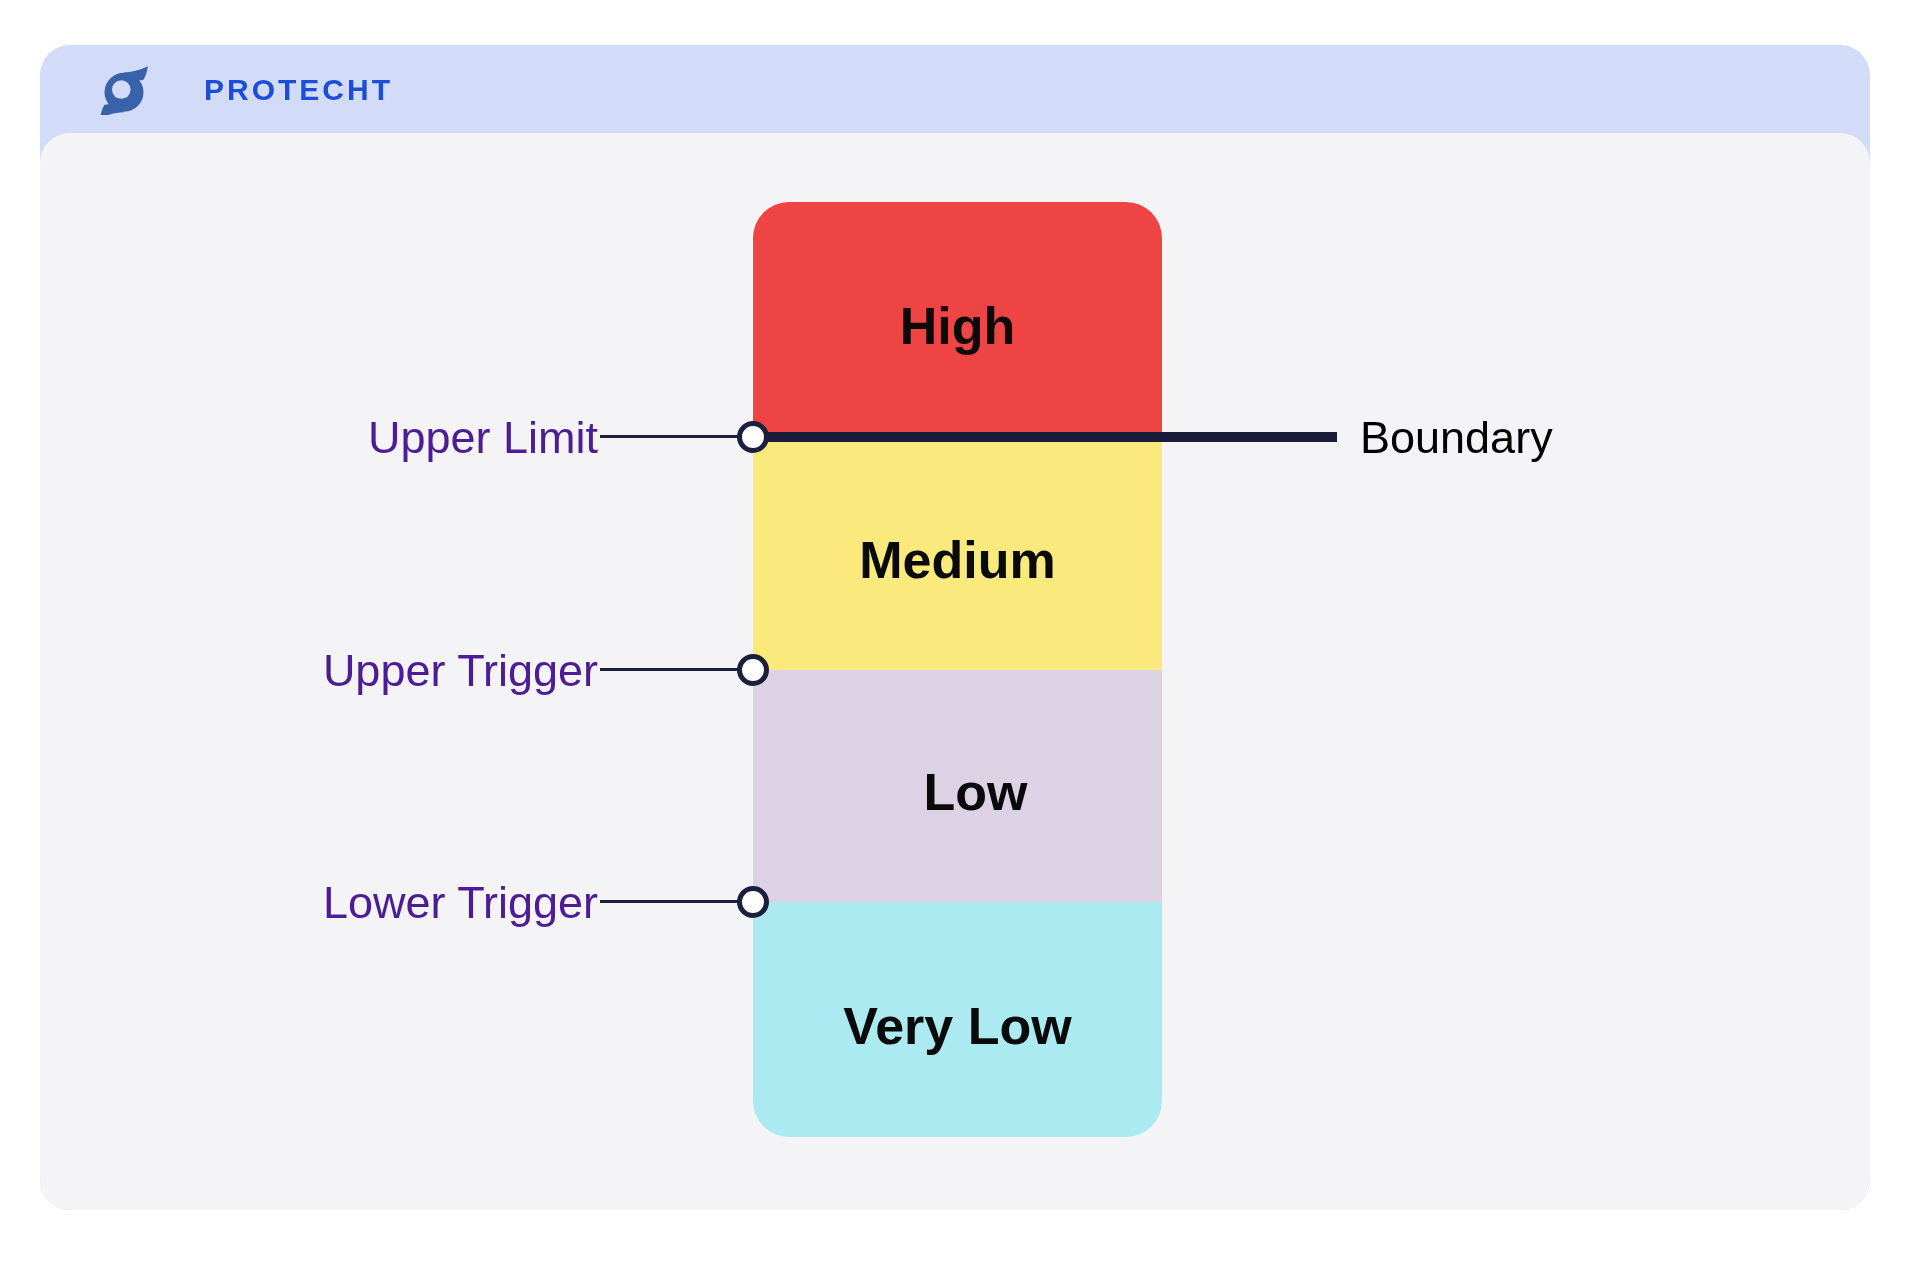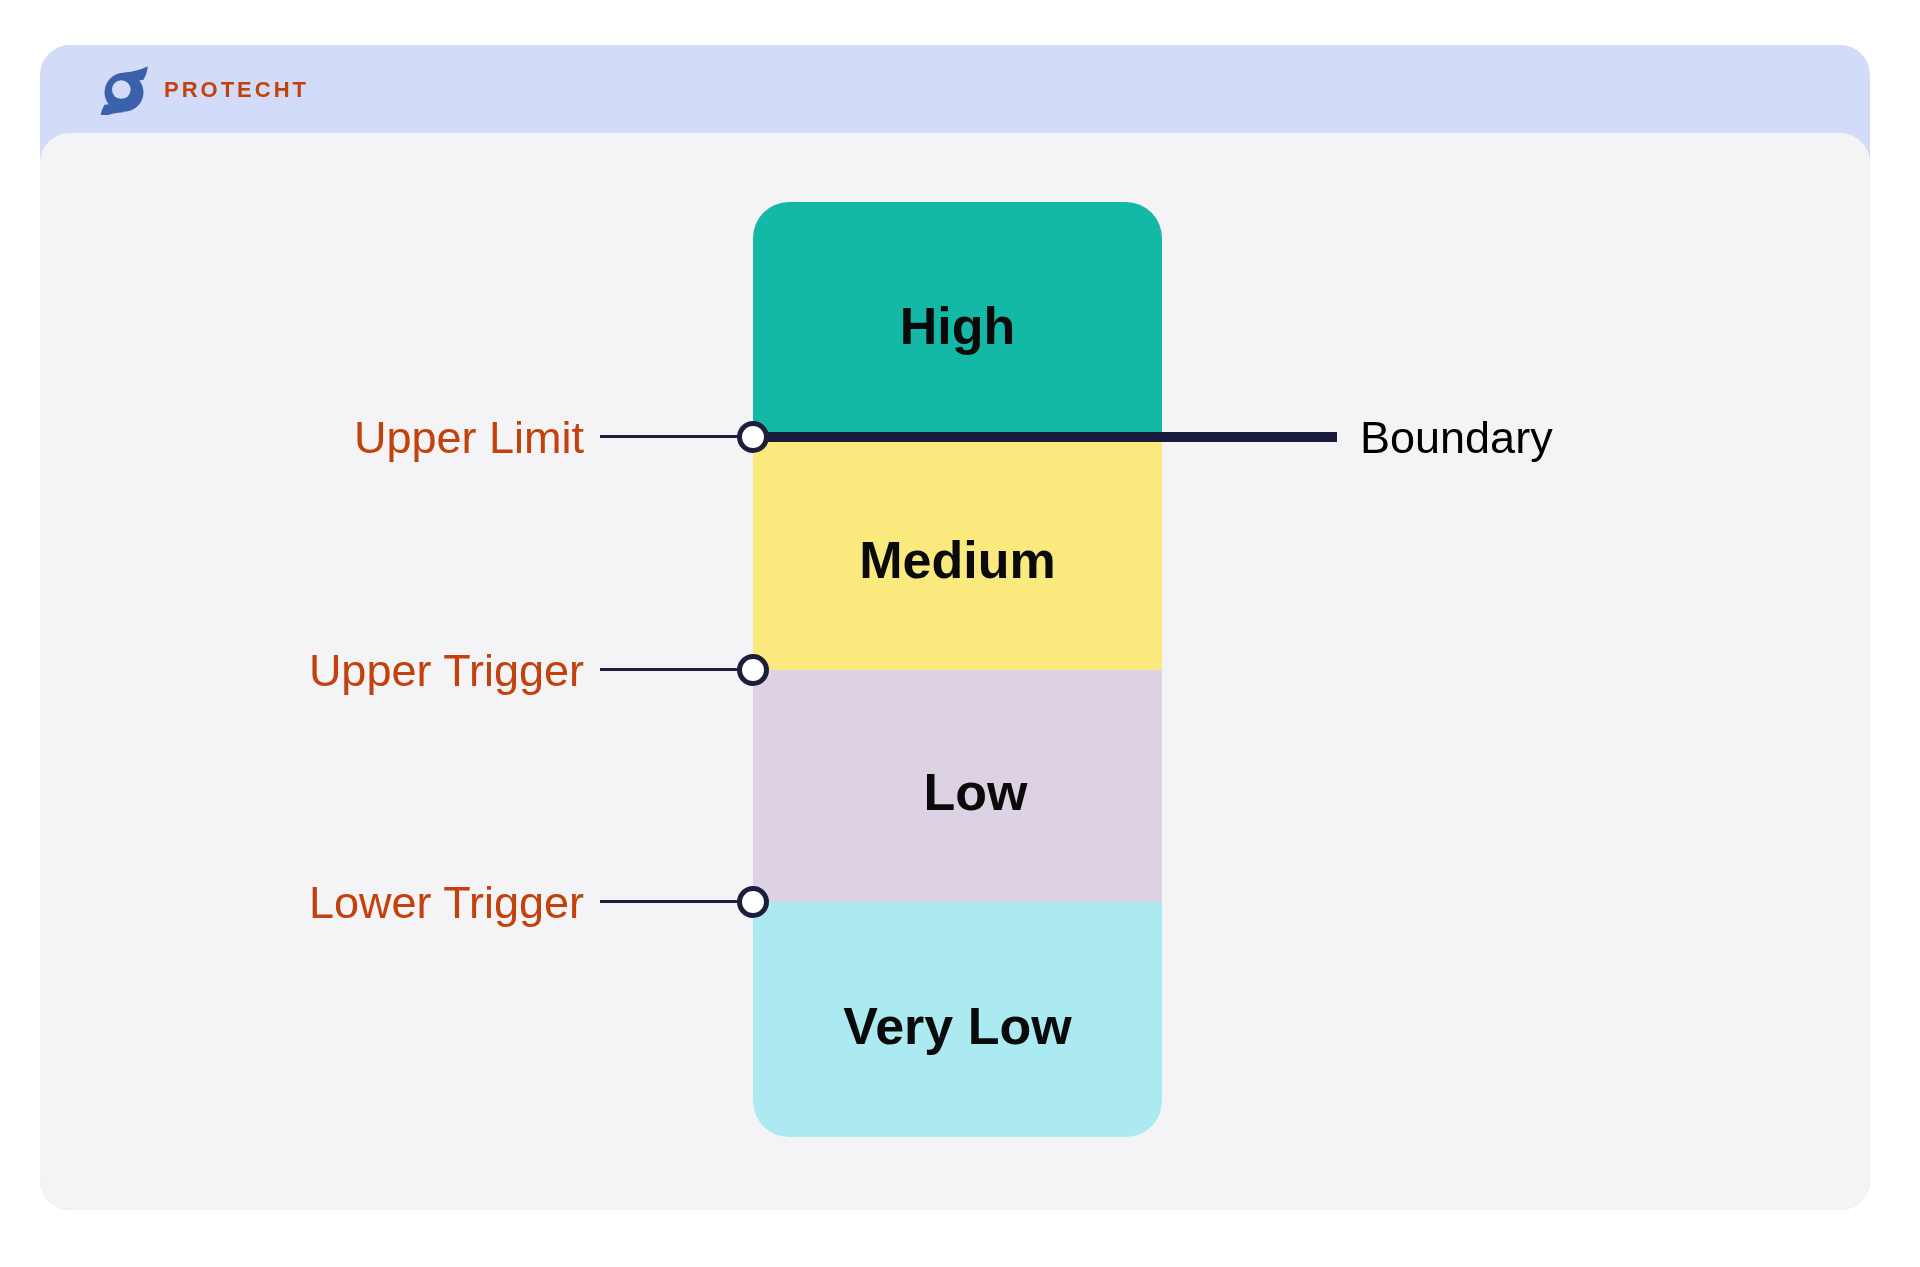--- a/index.html
+++ b/index.html
@@ -16,22 +16,23 @@
     position:absolute;left:0;top:88px;right:0;bottom:0;
     background:#F4F4F6;border-radius:30px;
   }
   
   .logo-row{
     position:absolute;left:58px;top:0;height:88px;
     display:flex;align-items:center;gap:14px;z-index:5;
   }
   .logo-icon{width:52px;height:52px;display:block;}
   .logo-text{
-    font-size:22px;font-weight:bold;letter-spacing:3px;color:#c2410c;
+    font-size:30px;font-weight:bold;letter-spacing:3px;color:#1d4ed8;
     transform:translateY(1px);
+    margin-left:40px;
   }
   
   .column{
     position:absolute;left:713px;top:157px;width:409px;height:935px;
     border-radius:36px;overflow:hidden;display:flex;flex-direction:column;
     z-index:1;
   }
   .segment{display:flex;align-items:center;justify-content:center;}
   .seg-high{height:235px;}
   .seg-medium{height:233px;justify-content:center;}
@@ -45,22 +46,22 @@
     position:absolute;left:560px;width:146px;height:3px;background:#1B1F3B;z-index:2;
   }
   .thick-line{
     position:absolute;left:713px;width:584px;height:10px;background:#191D3B;z-index:2;
   }
   .marker-dot{
     position:absolute;width:32px;height:32px;box-sizing:border-box;
     border:5px solid #1B1F3B;border-radius:50%;background:#ffffff;z-index:3;
   }
   .side-label{
-    position:absolute;width:440px;left:104px;text-align:right;
-    font-size:45px;color:#c2410c;line-height:1;z-index:2;
+    position:absolute;width:440px;left:118px;text-align:right;
+    font-size:45px;color:#4c1d95;line-height:1;z-index:2;
   }
   .right-label{
     position:absolute;left:1320px;font-size:45px;color:#000000;line-height:1;z-index:2;
   }
   
   .y-limit .thin-line{top:390px;}
   .y-limit .thick-line{top:387px;}
   .y-limit .marker-dot{left:697px;top:376px;}
   .y-limit .side-label{top:370px;}
   .y-limit .right-label{top:370px;}
@@ -84,21 +85,21 @@
         <path d="M2 51 C10 47 18 45.5 24 45.5 C19 39 12 37 6 38.5 C4 42 2.5 46 2 51 Z"></path>
       </g>
       <circle cx="21.5" cy="24.5" r="8.6" fill="#D2DCF8"></circle>
     </svg>
     <span class="logo-text">PROTECHT</span>
   </div>
 
   <div class="card-body"></div>
 
   <div class="column">
-    <div class="segment seg-high" style="background: #14b8a6;">
+    <div class="segment seg-high" style="background: #ef4444;">
       <span class="seg-label">High</span>
     </div>
     <div class="segment seg-medium" style="background: rgb(250, 233, 124);">
       <span class="seg-label">Medium</span>
     </div>
     <div class="segment seg-low" style="background: rgb(220, 210, 227); padding-left: 36px;">
       <span class="seg-label">Low</span>
     </div>
     <div class="segment seg-verylow" style="background: rgb(172, 234, 241);">
       <span class="seg-label">Very Low</span>

